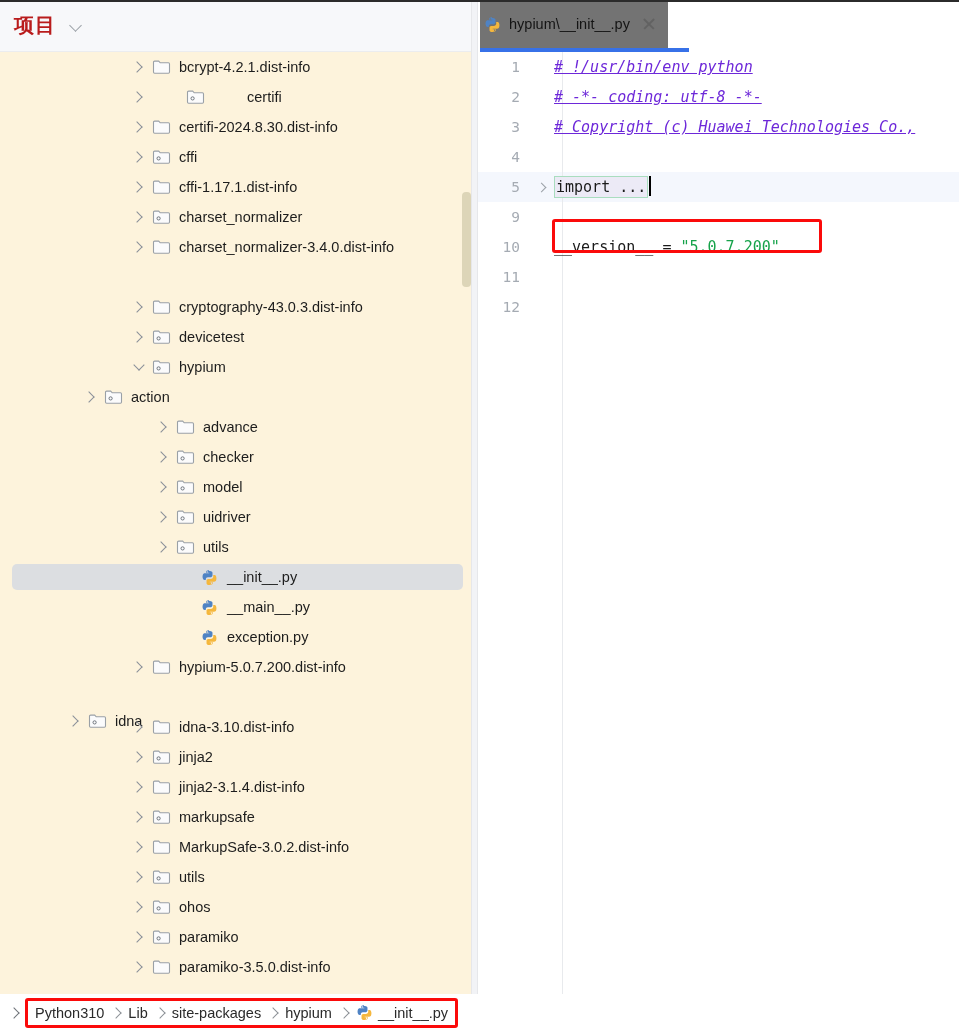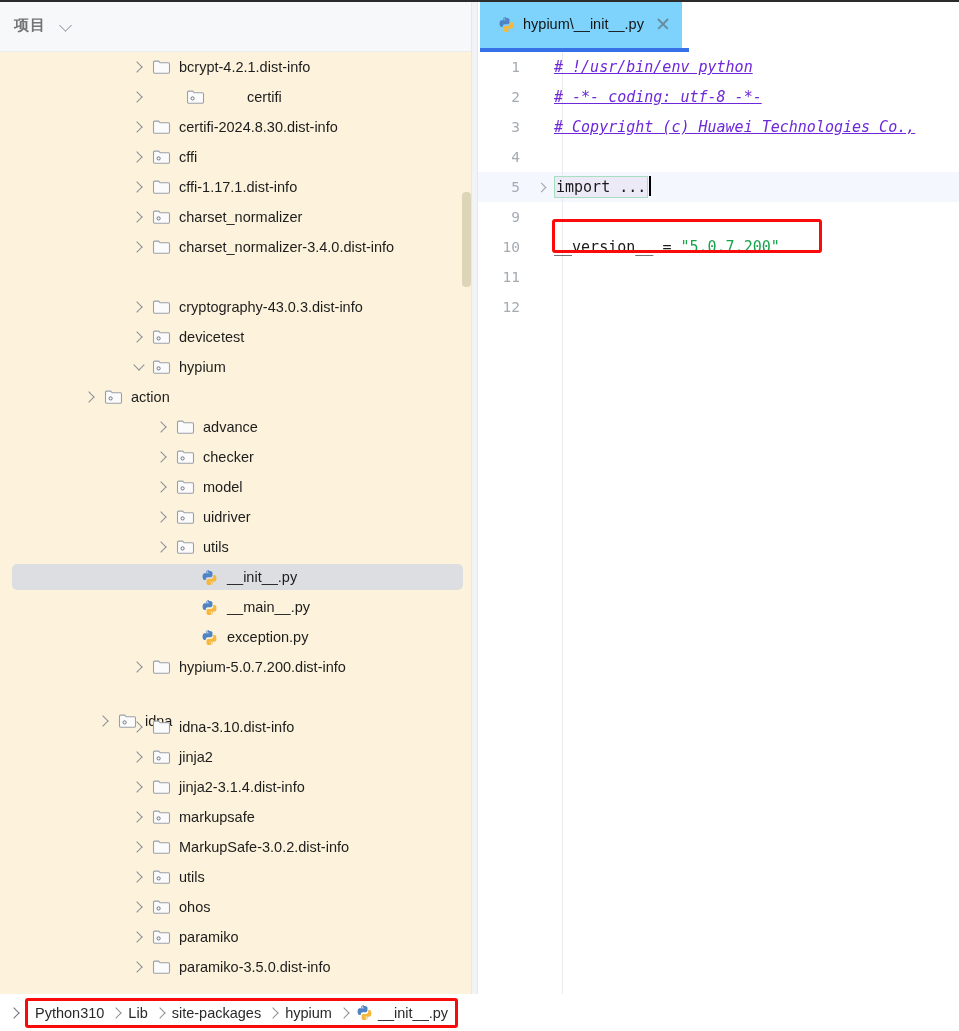--- a/index.html
+++ b/index.html
@@ -28,23 +28,23 @@
     left: 0; top: 0;
     width: 471px; height: 52px;
     background: #f7f8fa;
     border-bottom: 1px solid #ebecef;
     display: flex;
     align-items: center;
     box-sizing: border-box;
     padding-left: 14px;
   }
   #project-title {
-    font-size: 15px;
+    font-size: 20px;
     font-weight: bold;
-    color: #737373;
+    color: #b91c1c;
     letter-spacing: 1px;
   }
   .chev-down {
     margin-left: 14px;
     width: 13px; height: 13px;
     position: relative;
   }
   .chev-down::before {
     content: "";
     position: absolute;
@@ -152,24 +152,24 @@
   #tabbar {
     position: absolute;
     left: 0; top: 0;
     width: 481px; height: 52px;
     background: #ffffff;
   }
   #tab {
     position: absolute;
     left: 2px; top: 0;
     height: 48px;
-    background: #7dd3fc;
-    display: flex;
-    align-items: center;
-    padding: 0 12px 0 18px;
+    background: #737373;
+    display: flex;
+    align-items: center;
+    padding: 0 12px 0 4px;
     box-sizing: border-box;
   }
   #tab-underline {
     position: absolute;
     left: 2px; top: 48px;
     width: 209px; height: 4px;
     background: #3771e8;
   }
   #tab .pyicon { margin-right: 8px; display: flex; }
   #tab-label {
@@ -633,21 +633,21 @@
               <span class="ico">
                 <svg width="19" height="16" viewBox="0 0 19 16">
                   <path d="M1.5 3.2c0-.6.5-1.1 1.1-1.1h4.1l1.5 1.7h8.2c.6 0 1.1.5 1.1 1.1v8.2c0 .6-.5 1.1-1.1 1.1H2.6c-.6 0-1.1-.5-1.1-1.1V3.2z" fill="#fbfbfc" stroke="#9aa0a6" stroke-width="1.1"></path>
                 </svg>
               </span>
               <span class="label">hypium-5.0.7.200.dist-info</span>
             </div>
           </div>
           <div class="row">
             <div class="rowbg"></div>
-            <div class="content" style="padding-left: 94px; margin-top: 48px;">
+            <div class="content" style="padding-left: 64px; margin-top: 48px;">
               <span class="arrow">
                 <i></i>
               </span>
               <span class="ico">
                 <svg width="19" height="16" viewBox="0 0 19 16">
                   <path d="M1.5 3.2c0-.6.5-1.1 1.1-1.1h4.1l1.5 1.7h8.2c.6 0 1.1.5 1.1 1.1v8.2c0 .6-.5 1.1-1.1 1.1H2.6c-.6 0-1.1-.5-1.1-1.1V3.2z" fill="#fbfbfc" stroke="#9aa0a6" stroke-width="1.1"></path>
                   <circle cx="6.6" cy="9.4" r="1.6" fill="none" stroke="#6f757c" stroke-width="1"></circle>
                 </svg>
               </span>
               <span class="label">idna</span>

